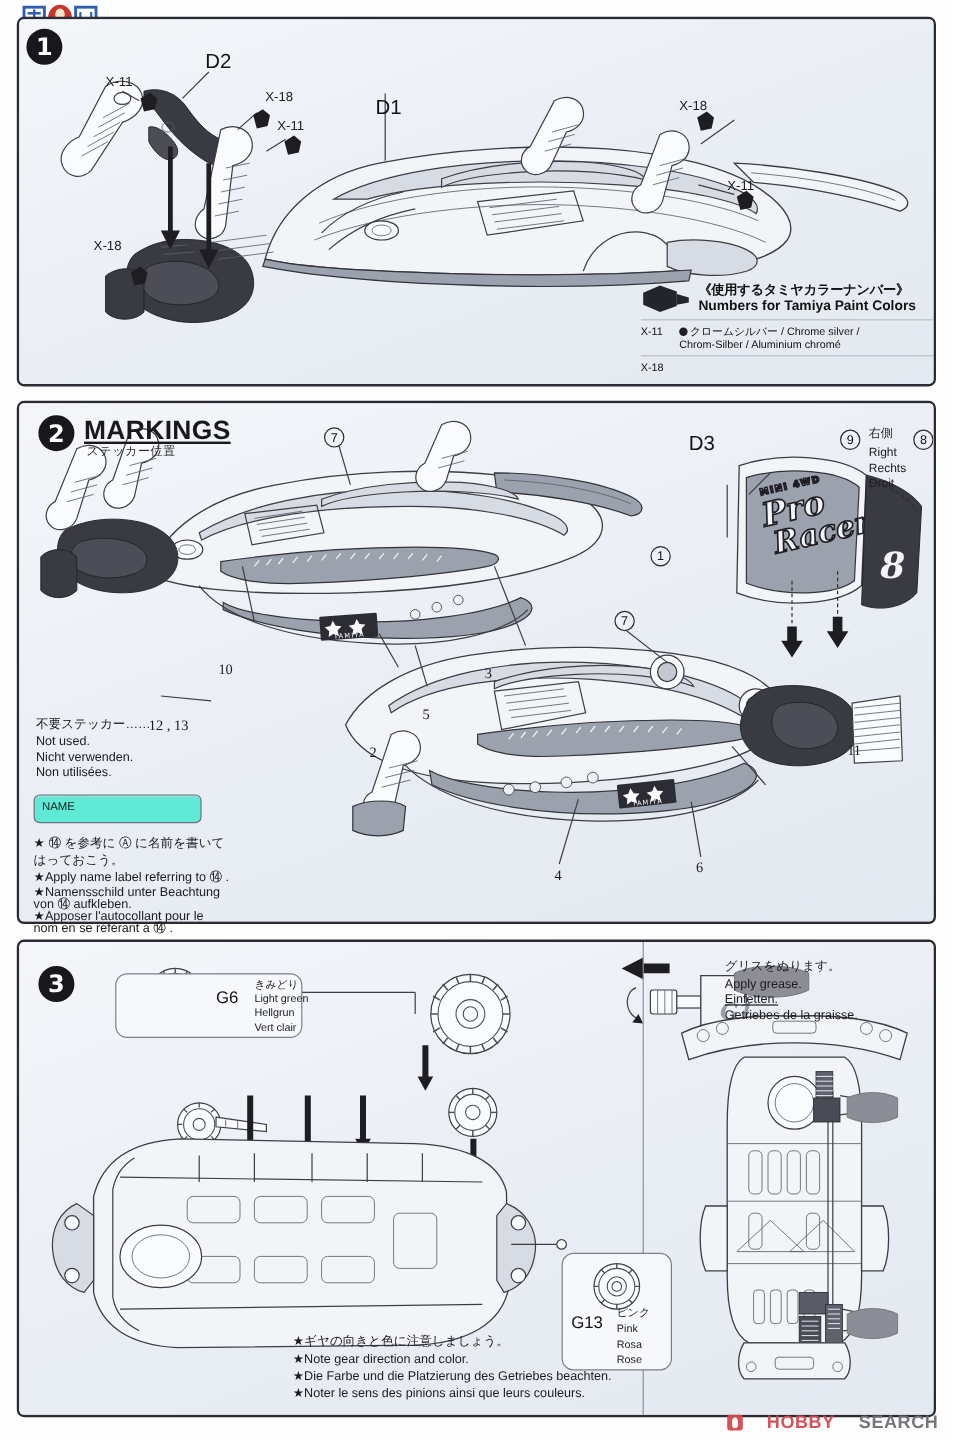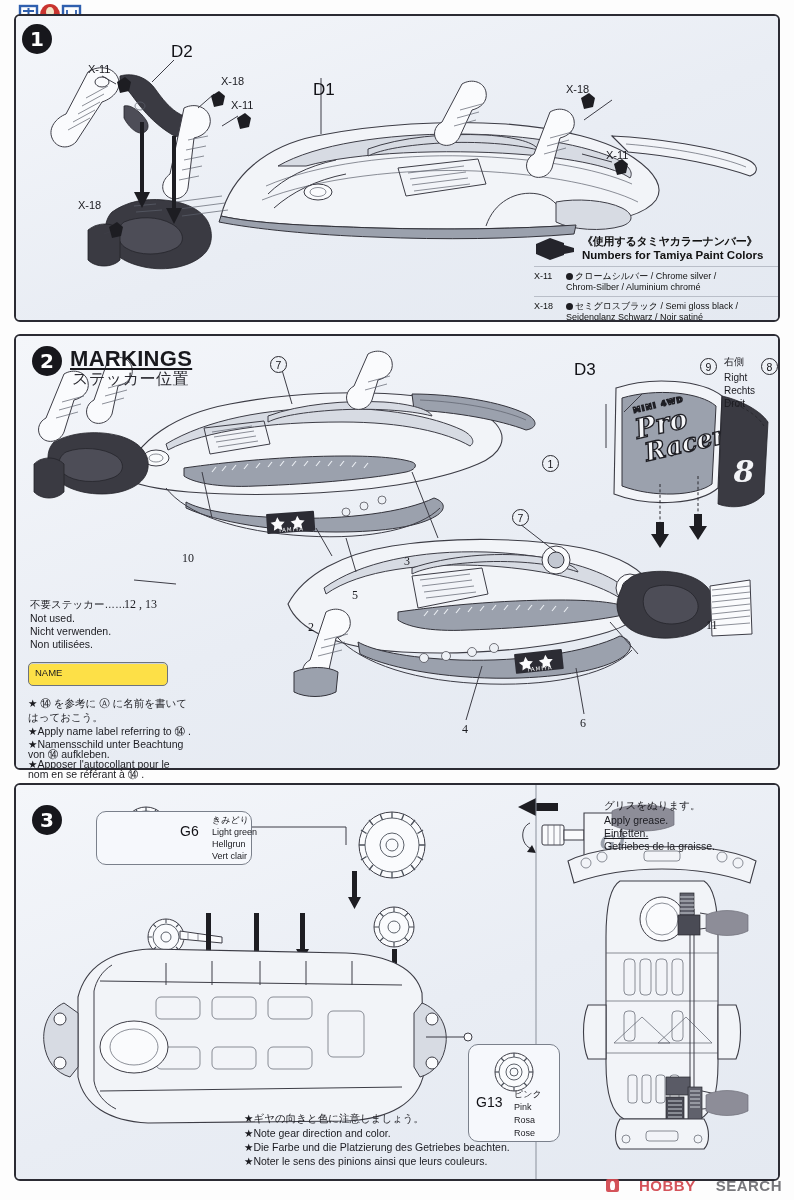--- a/index.html
+++ b/index.html
@@ -40,21 +40,21 @@
     font-family:"DejaVu Sans",sans-serif;
     line-height:1;
   }
 
   .step-title{
     position:absolute;
     font-size:22px;font-weight:bold;letter-spacing:.3px;color:#18181d;
   }
   .step-subtitle{
     position:absolute;
-    font-size:16px;color:#2a2a30;letter-spacing:.5px;
+    font-size:10px;color:#2a2a30;letter-spacing:.5px;
   }
 
   
   .txt{position:absolute;font-size:10.5px;color:#1b1b20;line-height:1.28;white-space:pre;}
   .lbl-big{position:absolute;font-size:17px;color:#121217;}
 
   
   .callout{
     position:absolute;width:17px;height:17px;border-radius:50%;
     border:1px solid #2a2a30;background:#eef1f6;
@@ -74,21 +74,21 @@
   #paintbox .code{width:26px;flex:0 0 26px;font-size:9px;}
   #paintbox hr{border:0;border-top:1px solid #b9bec8;margin:2px 0;}
   .dot{display:inline-block;width:7px;height:7px;border-radius:50%;background:#1d1d22;vertical-align:-1px;margin-right:2px;}
   .paint-nozzle{
     position:absolute;left:0;top:2px;width:42px;height:26px;
   }
 
   
   #nameplate{
     position:absolute;left:28px;top:662px;width:140px;height:24px;
-    border:1px solid #6d737e;border-radius:5px;background:#fde047;
+    border:1px solid #6d737e;border-radius:5px;background:#5eead4;
     font-size:9.5px;color:#1b1b20;padding:4px 16px 0 6px;box-sizing:border-box;
     box-shadow:0 1px 0 #ccd2dc inset;
   }
 
   
   .gearbox{
     position:absolute;border:1px solid #7a808b;border-radius:10px;background:#f6f8fc;
     box-sizing:border-box;
   }
   #gearbox-g6{left:94px;top:809px;width:156px;height:54px;}
@@ -308,24 +308,20 @@
       <div class="row">
         <div class="code">X-11</div>
         <div>
           <div><span class="dot"></span><span>クロームシルバー / Chrome silver /</span></div>
           <div>Chrom-Silber / Aluminium chromé</div>
         </div>
       </div>
       <hr>
       <div class="row">
         <div class="code">X-18</div>
-        <div>
-          <div><span class="dot"></span><span>セミグロスブラック / Semi gloss black /</span></div>
-          <div>Seidenglanz Schwarz / Noir satiné</div>
-        </div>
       </div>
 
     </div>
   </div>
 
   <div class="panel" id="panel2">
     <div class="panel-inner-shade"></div>
 
     <svg class="art" width="766" height="436" viewBox="0 0 766 436">
 

